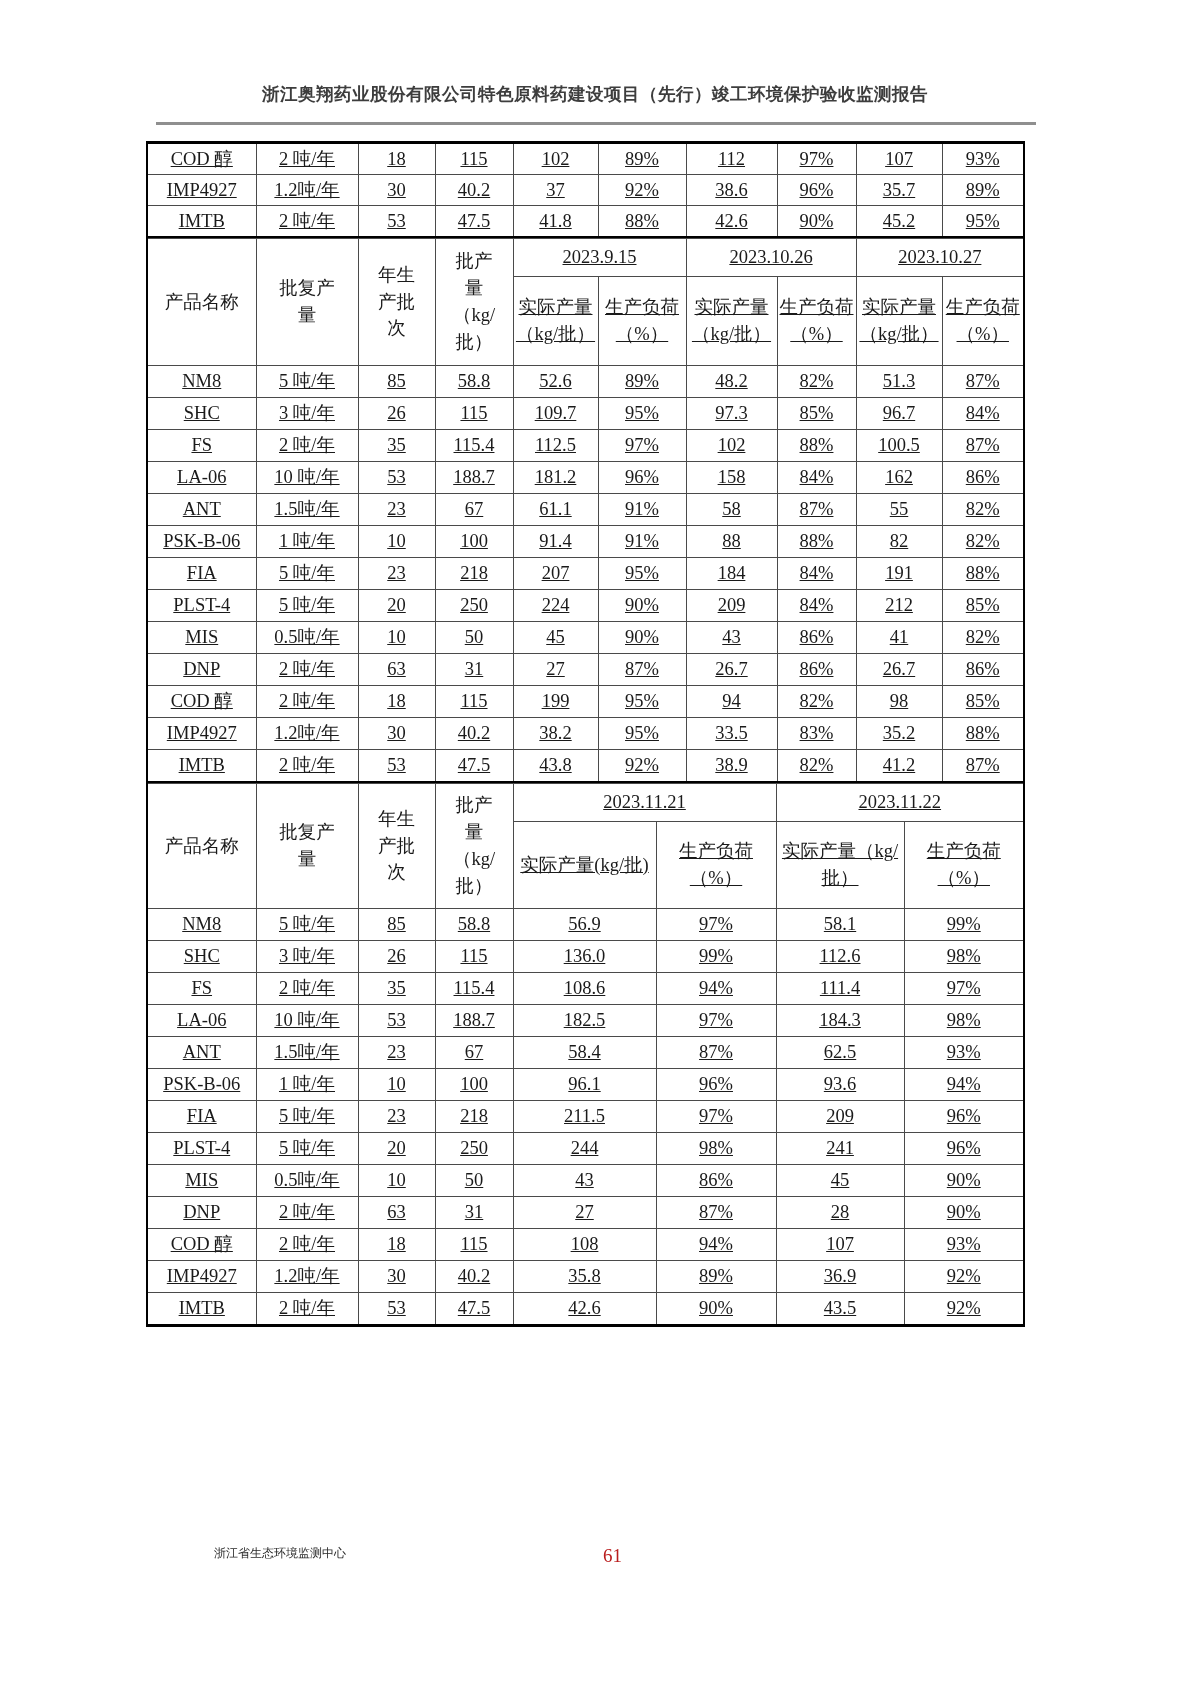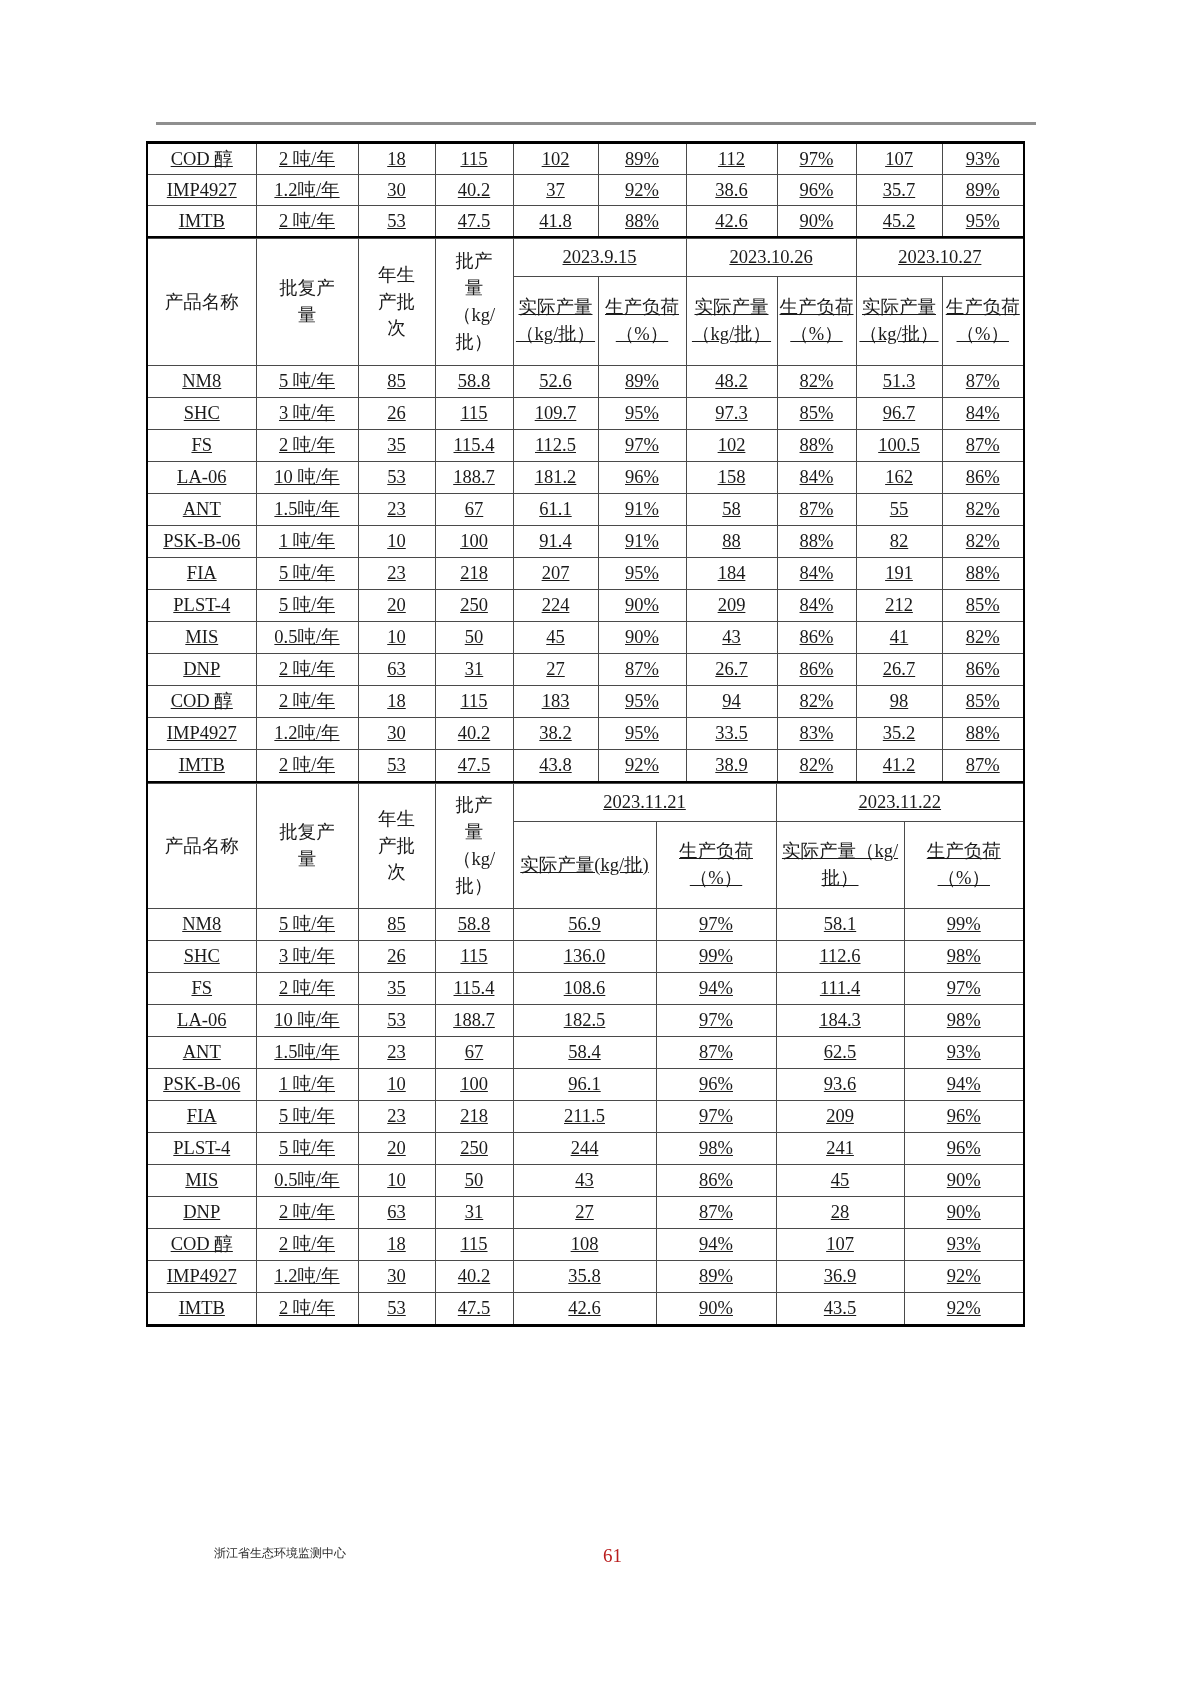--- a/index.html
+++ b/index.html
@@ -55,20 +55,21 @@
   .footer-page{
     position:absolute;left:603px;top:1545px;
     font-size:19px;color:#b91c1c;
   }
 </style>
 </head>
 <body>
 
 <div class="page">
 
+  <div class="doc-title">浙江奥翔药业股份有限公司特色原料药建设项目（先行）竣工环境保护验收监测报告</div>
   <div class="header-rule"></div>
 
   <div class="tables">
 
     <table class="tbl" id="tblA">
       <colgroup>
         <col style="width:109px">
           <col style="width:102px">
           <col style="width:77px">
           <col style="width:78px">
@@ -270,21 +271,21 @@
             <td>26.7</td>
             <td>86%</td>
             <td>26.7</td>
             <td>86%</td>
           </tr>
           <tr>
             <td>COD 醇</td>
             <td>2 吨/年</td>
             <td>18</td>
             <td>115</td>
-            <td>183</td>
+            <td>199</td>
             <td>95%</td>
             <td>94</td>
             <td>82%</td>
             <td>98</td>
             <td>85%</td>
           </tr>
           <tr>
             <td>IMP4927</td>
             <td>1.2吨/年</td>
             <td>30</td>

